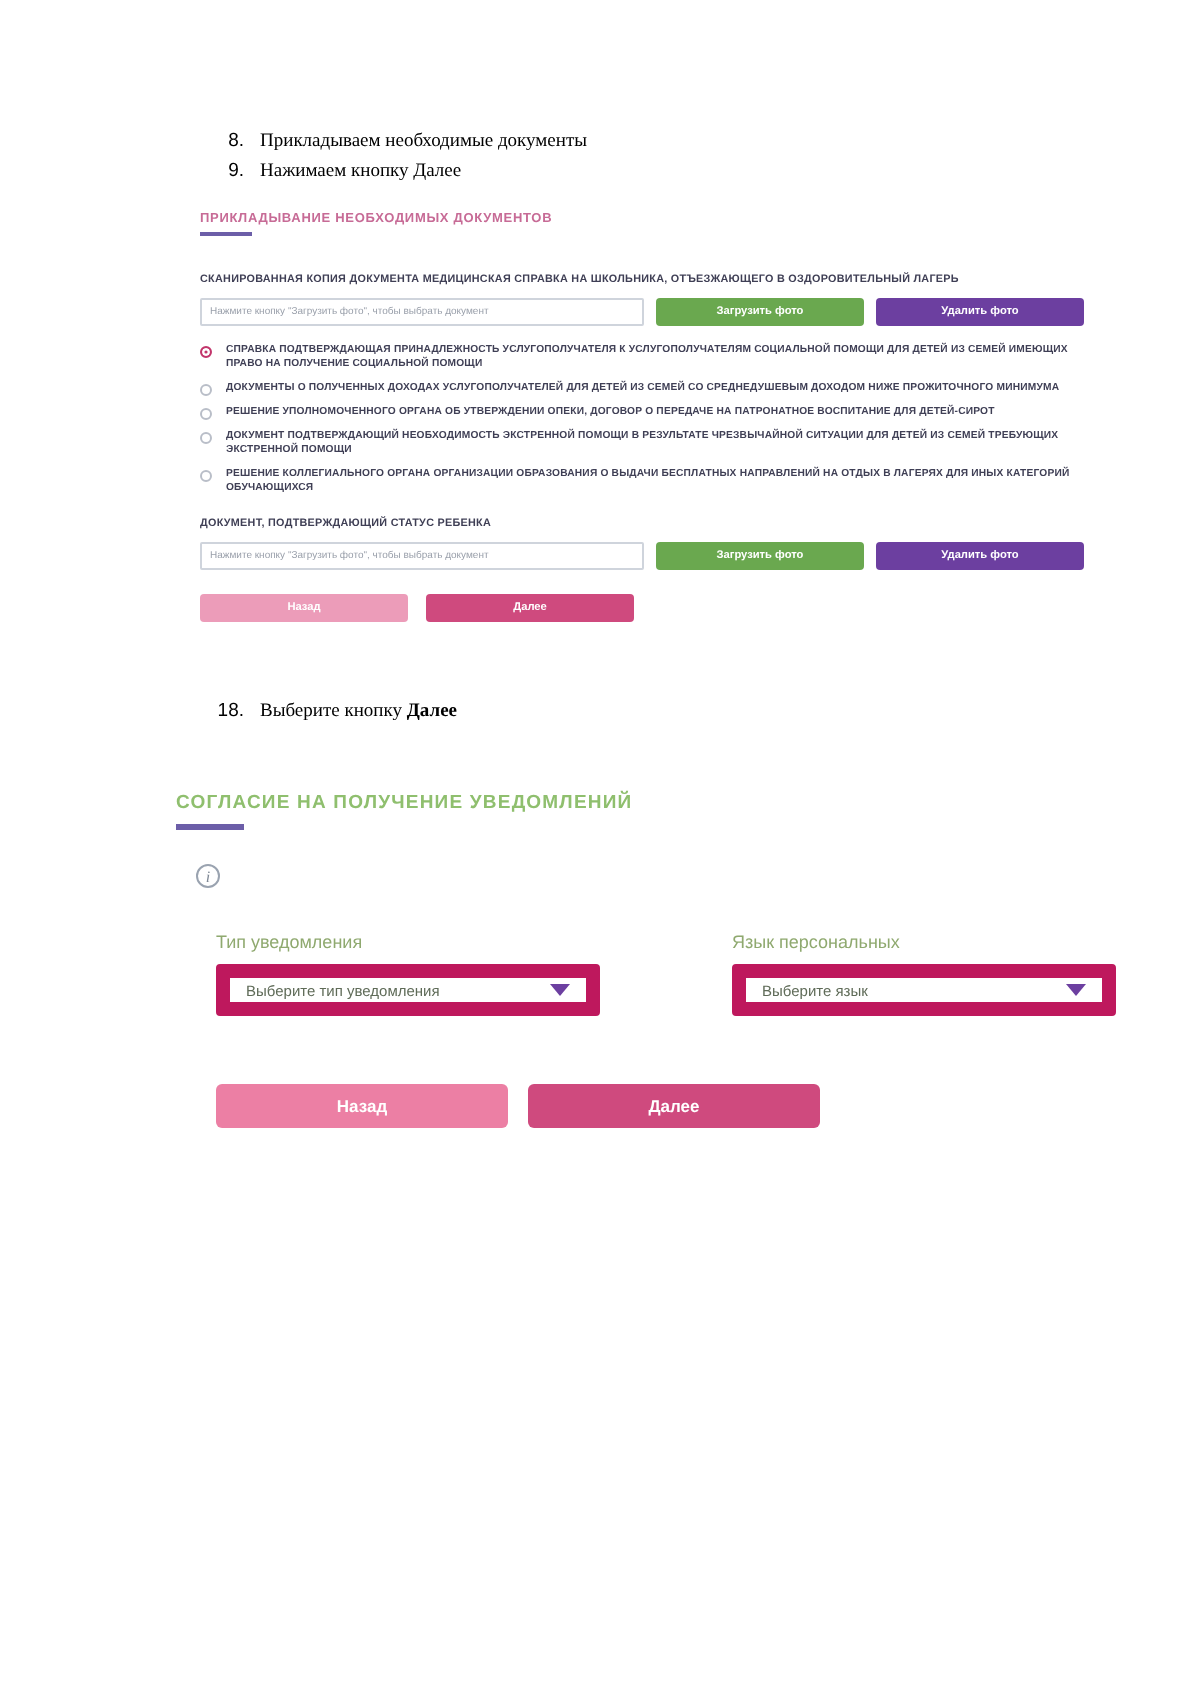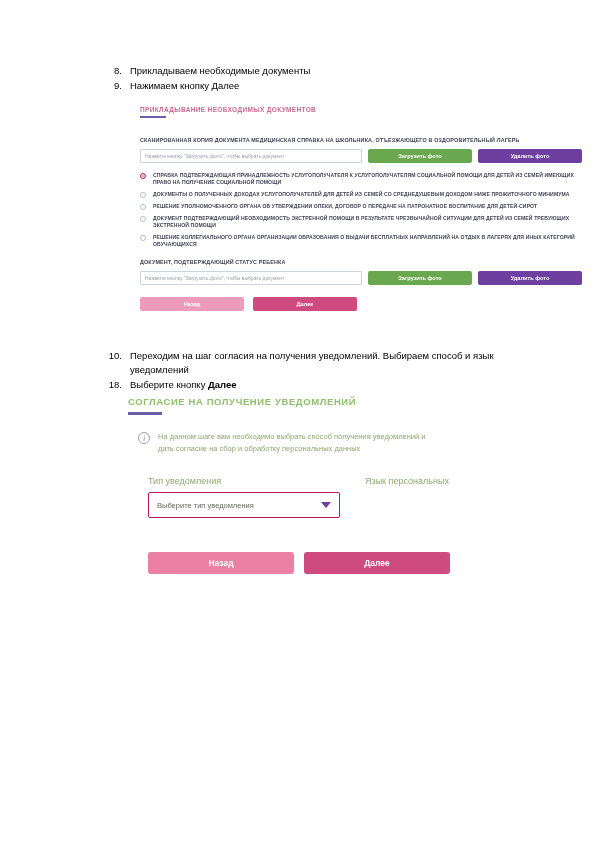--- a/index.html
+++ b/index.html
@@ -33,31 +33,31 @@
     margin-bottom: 1px;
   }
   .steps .num {
     width: 22px;
     text-align: right;
     padding-right: 8px;
     flex: 0 0 auto;
   }
   .steps .txt {
     flex: 1 1 auto;
+    font-family: Liberation Serif, serif;
   }
   .steps b {
     font-weight: bold;
   }
 
   
   .shot {
     position: absolute;
     background: #ffffff;
     box-sizing: border-box;
-    margin-left: 40px;
   }
   .sec-title {
     color: #c76b96;
     font-size: 6.5px;
     letter-spacing: 0.35px;
     font-weight: bold;
     text-transform: uppercase;
   }
   .sec-rule {
     width: 26px;
@@ -203,33 +203,34 @@
     font-size: 7.5px;
     line-height: 11.5px;
     color: #8fa96f;
     max-width: 280px;
   }
   .selects {
     display: flex;
     gap: 25px;
     margin-top: 22px;
     margin-left: 88px;
+    justify-content: space-between;
   }
   .sel-block {
     width: 192px;
   }
   .sel-label {
     font-size: 9px;
     color: #8fa96f;
     margin-bottom: 6px;
   }
   .sel-box {
     position: relative;
     height: 26px;
-    border: 1px solid #be185d;
+    border: 7px solid #be185d;
     background: #fff;
     border-radius: 2px;
     display: flex;
     align-items: center;
     padding: 0 26px 0 8px;
     font-size: 7.5px;
     color: #5f6b58;
     box-sizing: border-box;
   }
   .caret {
@@ -327,48 +328,47 @@
     </div>
 
     <div class="nav-row">
       <div class="btn btn-back-sm">Назад</div>
       <div class="btn btn-next-sm">Далее</div>
     </div>
   </div>
 
   <div class="steps" style="left:100px; top:349px; width:440px;">
     <div class="step">
-      <div class="num">10.</div>
-      <div class="txt">Переходим на шаг согласия на получения уведомлений. Выбираем способ и язык уведомлений</div>
-    </div>
-    <div class="step">
       <div class="num">18.</div>
       <div class="txt"><span>Выберите кнопку </span><b>Далее</b></div>
     </div>
   </div>
 
   <div class="shot" style="left:88px; top:396px; width:470px;">
     <div class="sec-title-2">СОГЛАСИЕ НА ПОЛУЧЕНИЕ УВЕДОМЛЕНИЙ</div>
     <div class="sec-rule-2"></div>
 
     <div class="info-row">
       <span class="info-icon">i</span>
-      <span class="info-text">На данном шаге вам необходимо выбрать способ получения уведомлений и дать согласие на сбор и обработку персональных данных</span>
     </div>
 
     <div class="selects" style="margin-left:20px;">
       <div class="sel-block">
         <div class="sel-label">Тип уведомления</div>
         <div class="sel-box">
           <span>Выберите тип уведомления</span>
           <span class="caret"></span>
         </div>
       </div>
       <div class="sel-block">
         <div class="sel-label">Язык персональных</div>
+        <div class="sel-box">
+          <span>Выберите язык</span>
+          <span class="caret"></span>
+        </div>
       </div>
     </div>
 
     <div class="nav-row-2" style="margin-left:20px;">
       <div class="btn btn-back-lg">Назад</div>
       <div class="btn btn-next-lg">Далее</div>
     </div>
   </div>
 
 </div>

